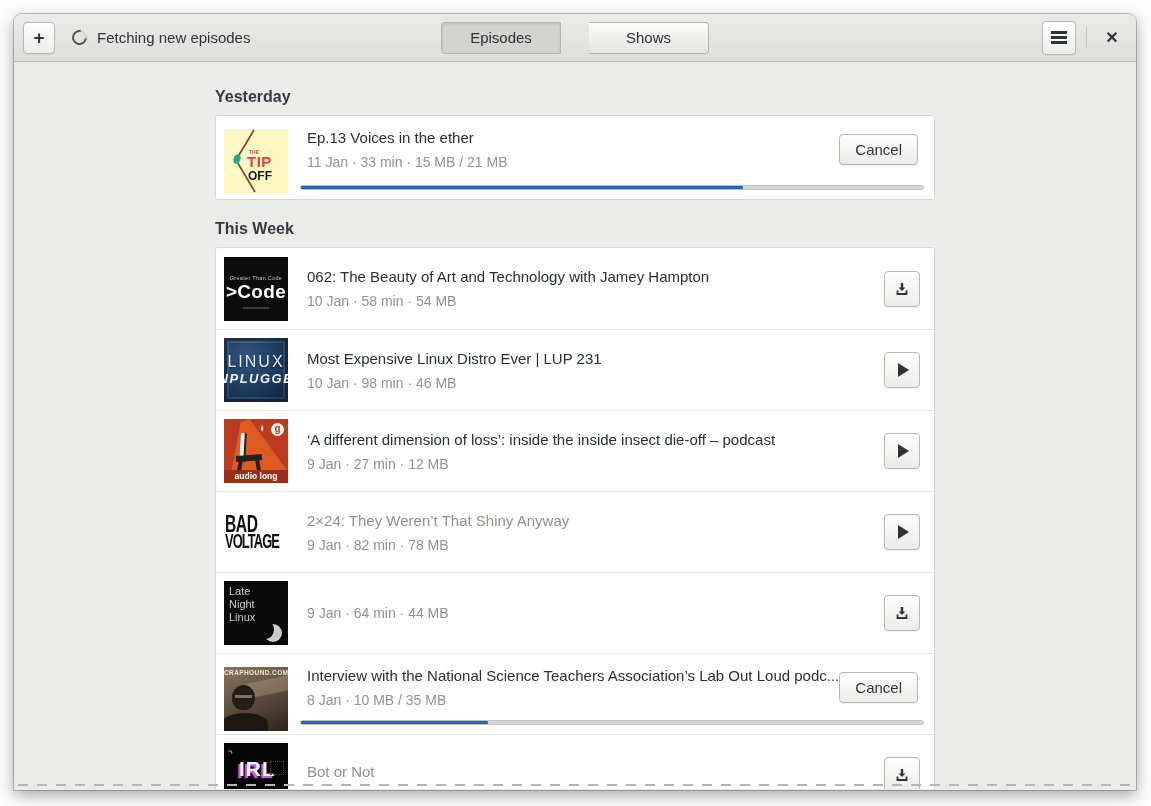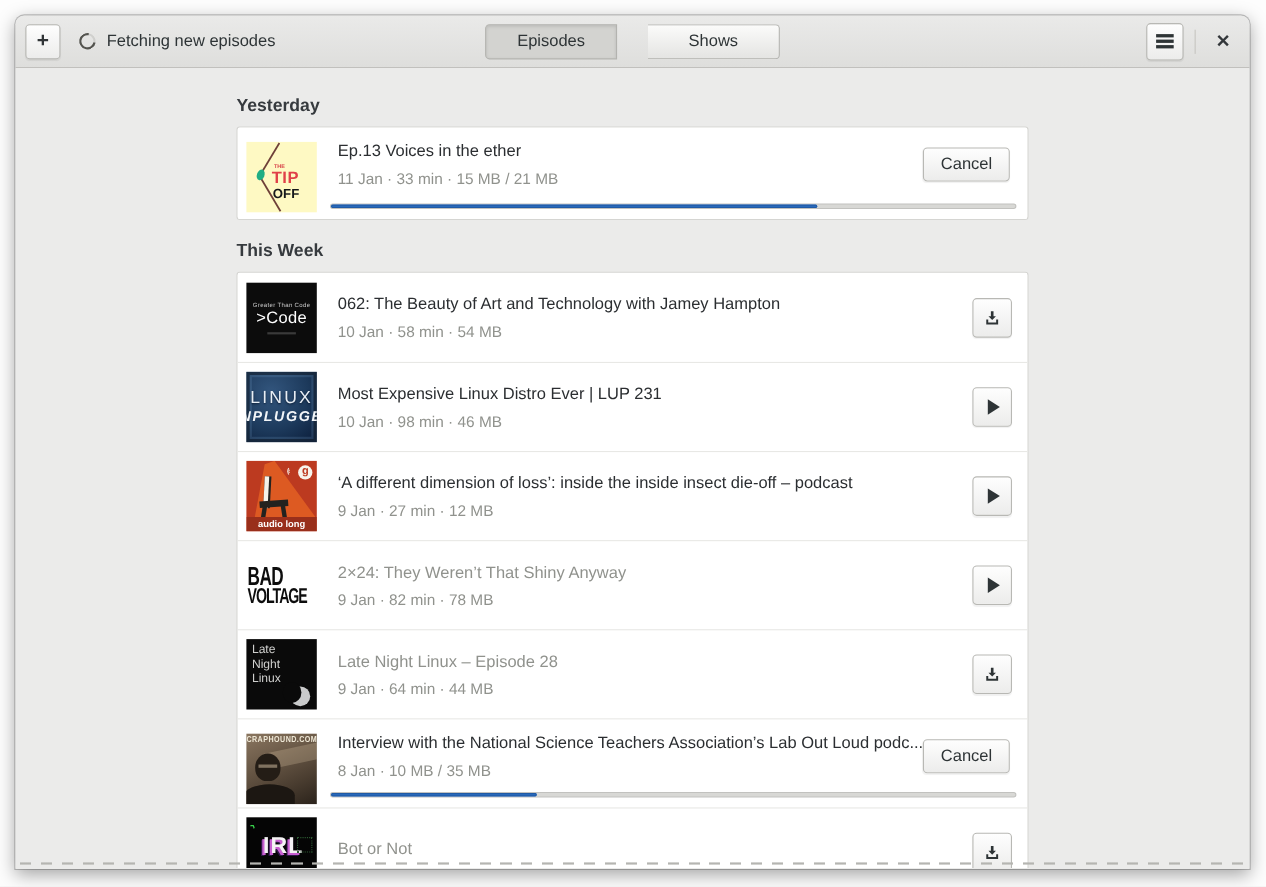--- a/index.html
+++ b/index.html
@@ -107,21 +107,21 @@
   
   
   .cover-tipoff { background:#fef9c3; }
   .cover-tipoff svg { position:absolute; inset:0; }
   .tip-the { position:absolute; top:20px; left:25px; font-size:5px; font-weight:bold; color:#d8444a; }
   .tip-tip { position:absolute; top:24px; left:23px; font-size:15px; font-weight:bold; color:#e04048; letter-spacing:.5px; }
   .tip-off { position:absolute; top:40px; left:24px; font-size:12px; font-weight:bold; color:#15181b; }
   
   .cover-gtc { background:#0c0c0c; text-align:center; color:#fff; }
   .gtc-small { font-size:5.5px; color:#c9c9c9; margin-top:18px; letter-spacing:.3px; }
-  .gtc-big { font-size:15px; font-weight:normal; letter-spacing:.3px; }
+  .gtc-big { font-size:19px; font-weight:bold; letter-spacing:.3px; }
   .gtc-tiny { width:26px; height:2px; background:#3a3a3a; margin:4px auto 0; }
   
   .cover-lup {
     background:radial-gradient(circle at 35% 30%, #33567e, #1d3a5c 55%, #0e2240 90%);
     box-shadow:inset 0 0 0 3px rgba(8,16,30,.55), inset 0 0 0 5px rgba(130,170,210,.18);
     display:flex; flex-direction:column; align-items:center; justify-content:center;
   }
   .lup-1 { font-size:16px; letter-spacing:2px; color:#e8eef5; text-shadow:0 1px 2px #0a1a30; line-height:1; }
   .lup-2 { font-size:13px; font-weight:bold; letter-spacing:1.5px; color:#f2f5f8; margin-top:1px;font-style:italic; }
   
@@ -294,21 +294,20 @@
         </div>
 
         <div class="row played">
           <div class="cover cover-lnl">
             <div class="lnl-l">Late</div>
             <div class="lnl-l">Night</div>
             <div class="lnl-l">Linux</div>
             <div class="lnl-moon"></div>
           </div>
           <div class="rowtext">
-            <div class="title">Late Night Linux – Episode 28</div>
             <div class="meta">9 Jan · 64 min · 44 MB</div>
           </div>
           <div class="action">
             <button class="btn sq-btn">
               <svg class="dl-icon" width="16" height="16" viewBox="0 0 16 16">
                 <path d="M6.8 2h2.4v4.5h2.2L8 10 4.6 6.5h2.2z" fill="#2e3436"></path>
                 <path d="M3.5 9.5v3.5h9V9.5" fill="none" stroke="#2e3436" stroke-width="1.8"></path>
               </svg>
             </button>
           </div>

